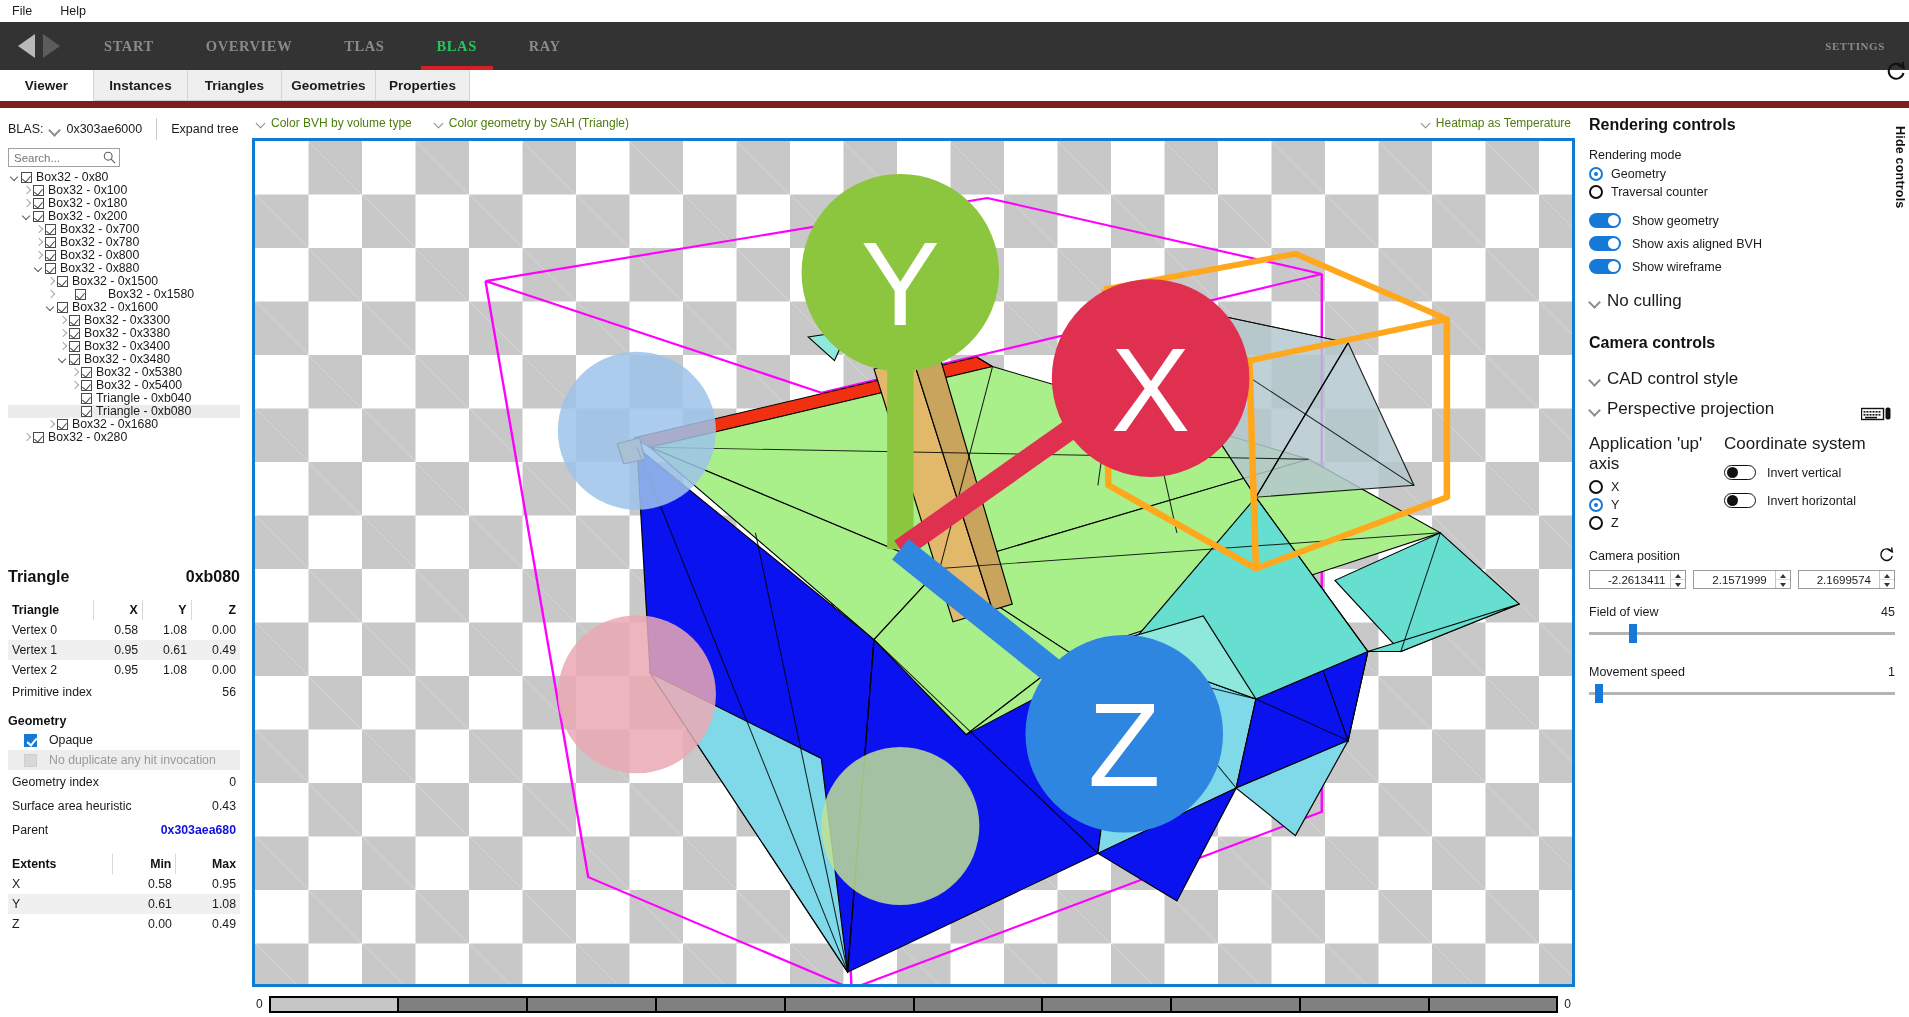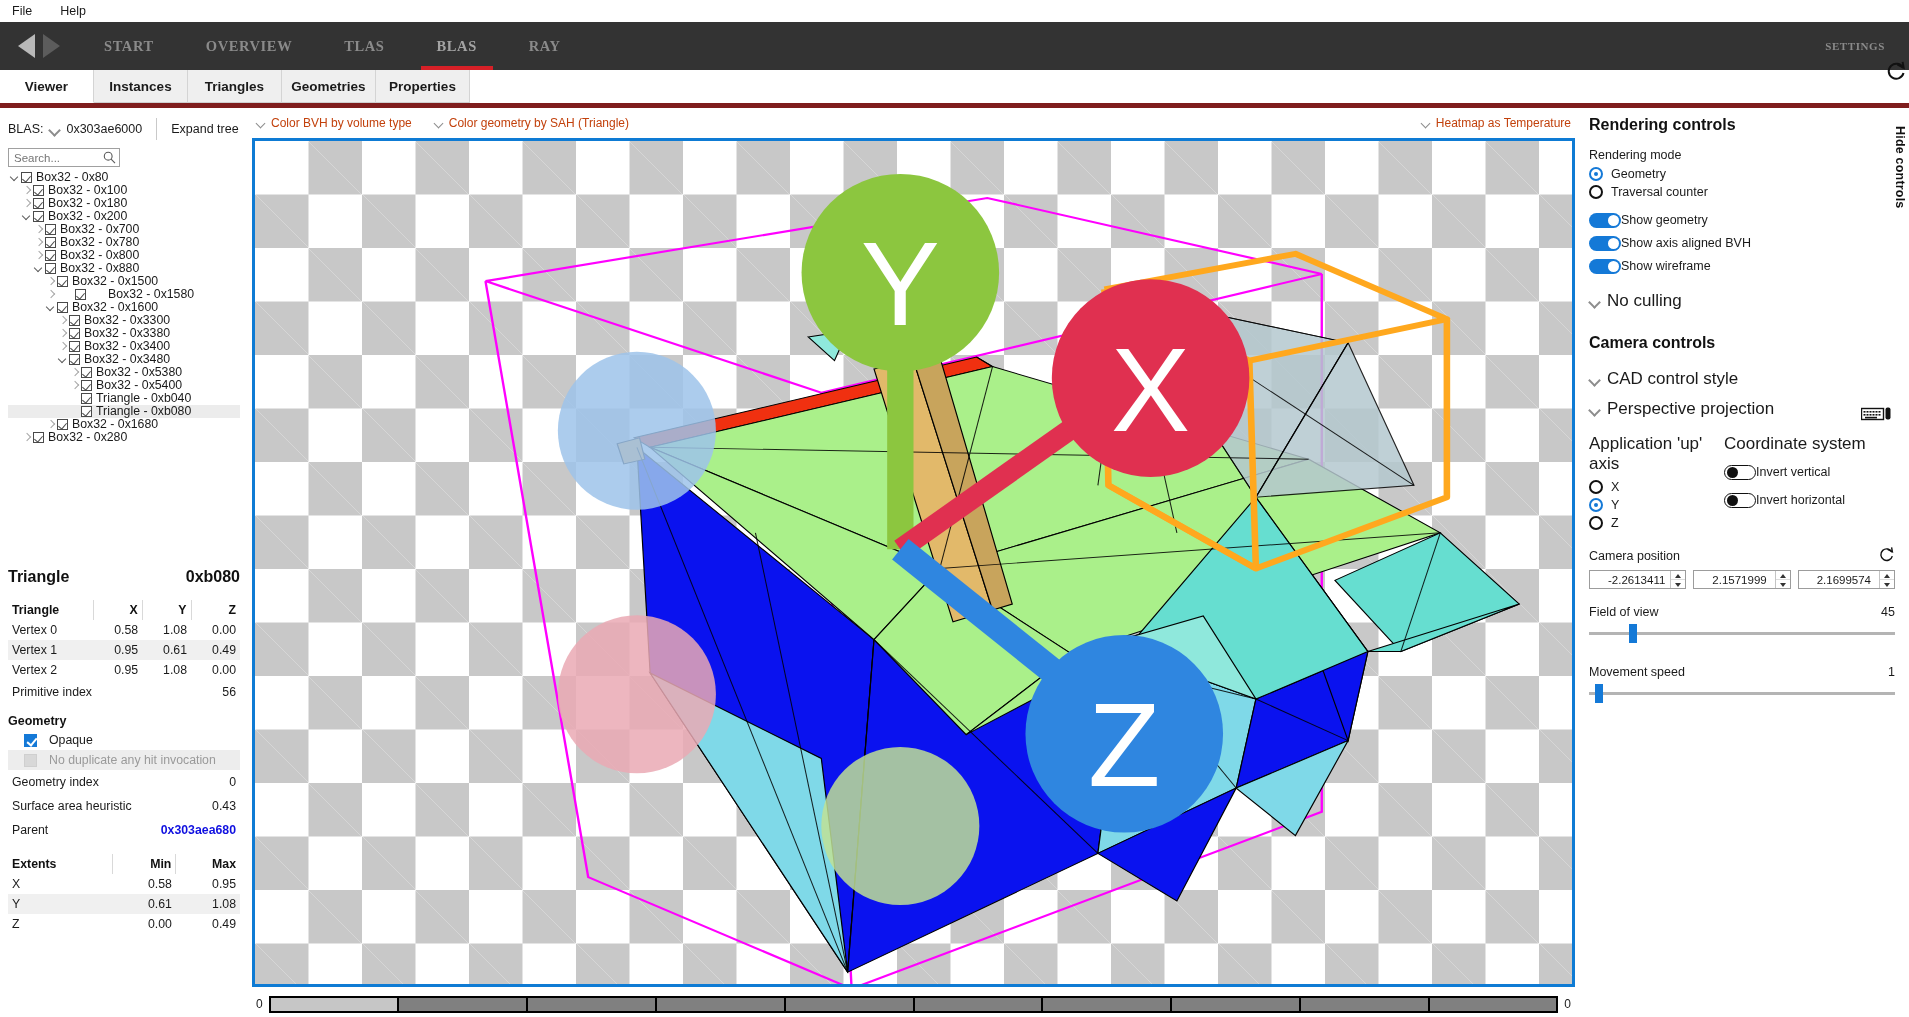--- a/index.html
+++ b/index.html
@@ -54,21 +54,21 @@
     display: flex; align-items: center; justify-content: center;
     padding: 0 26px;
     font-size: 14.5px;
     font-weight: bold;
     letter-spacing: 0.6px;
     color: #8a8a8a;
     cursor: pointer;
     position: relative;
     font-family: "Liberation Serif", serif;
   }
-  .nav-tab.active { color: #a3a3a3; }
+  .nav-tab.active { color: #22c55e; }
   .nav-tab.active::after {
     content: "";
     position: absolute;
     left: 10px; right: 10px; bottom: 0;
     height: 4px;
     background: #d62027;
   }
   .nav-settings {
     position: absolute;
     right: 24px; top: 0; bottom: 0;
@@ -78,21 +78,21 @@
     cursor: pointer;
     font-family: "Liberation Serif", serif;
   }
 
   
   .subtabs {
     height: 38px;
     background: #ffffff;
     display: flex;
     align-items: stretch;
-    border-bottom: 5px solid #7f1d1d;
+    border-bottom: 7px solid #7f1d1d;
   }
   .subtab {
     width: 94px;
     display: flex; align-items: center; justify-content: center;
     font-size: 13.5px;
     font-weight: bold;
     background: #efefef;
     border-right: 1px solid #d4d4d4;
     border-bottom: 1px solid #cfcfcf;
     color: #1a1a1a;
@@ -265,21 +265,21 @@
     min-width: 0;
   }
   .viewer-toolbar {
     height: 30px;
     display: flex;
     align-items: center;
     gap: 22px;
     font-size: 12px;
     padding: 0 4px;
   }
-  .dd { display: inline-flex; align-items: center; gap: 5px; cursor: pointer; color: #c2410c; }
+  .dd { display: inline-flex; align-items: center; gap: 5px; cursor: pointer; color: #4d7c0f; }
   .dd .chev { width: 10px; height: 10px; }
   .dd .chev::before { width: 6px; height: 6px; border-width: 1.8px; }
   .tb-right { margin-left: auto; display: flex; align-items: center; gap: 22px; }
 
   .viewport {
     position: relative;
     flex: 1 1 auto;
     border: 3px solid #0e7bd4;
     overflow: hidden;
     background-color: #ffffff;
@@ -321,21 +321,21 @@
   .radio-row { display: flex; align-items: center; gap: 8px; padding: 2px 0; font-size: 12.5px; cursor: pointer; }
   .radio {
     width: 14px; height: 14px; border-radius: 50%;
     border: 2px solid #111; flex: none; position: relative; background: #fff;
   }
   .radio.on { border-color: #1479d7; }
   .radio.on::after {
     content: ""; position: absolute; left: 3px; top: 3px;
     width: 4px; height: 4px; border-radius: 50%; background: #1479d7;
   }
-  .toggle-row { display: flex; padding: 4px 0; font-size: 12.5px; cursor: pointer; }
+  .toggle-row { display: flex; align-items: center; gap: 11px; padding: 4px 0; font-size: 12.5px; cursor: pointer; }
   .toggle {
     width: 32px; height: 15px; border-radius: 8px;
     background: #1479d7; position: relative; flex: none;
   }
   .toggle::after {
     content: ""; position: absolute; top: 2px; right: 2px;
     width: 11px; height: 11px; border-radius: 50%; background: #fff;
   }
   .toggle.off { background: #fff; border: 1.6px solid #111; }
   .toggle.off::after { background: #111; left: 2px; right: auto; top: 1px; }

